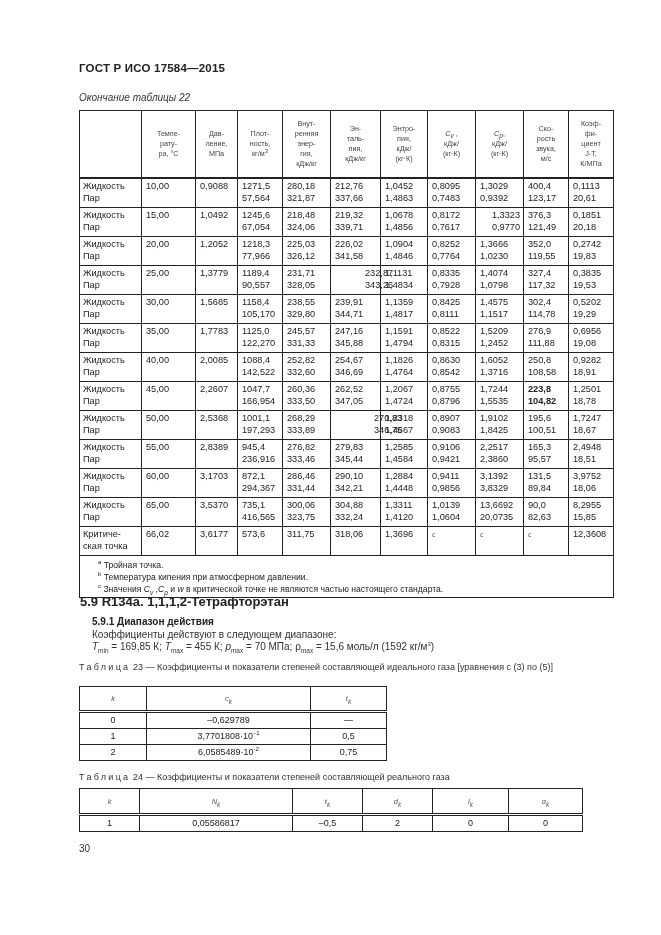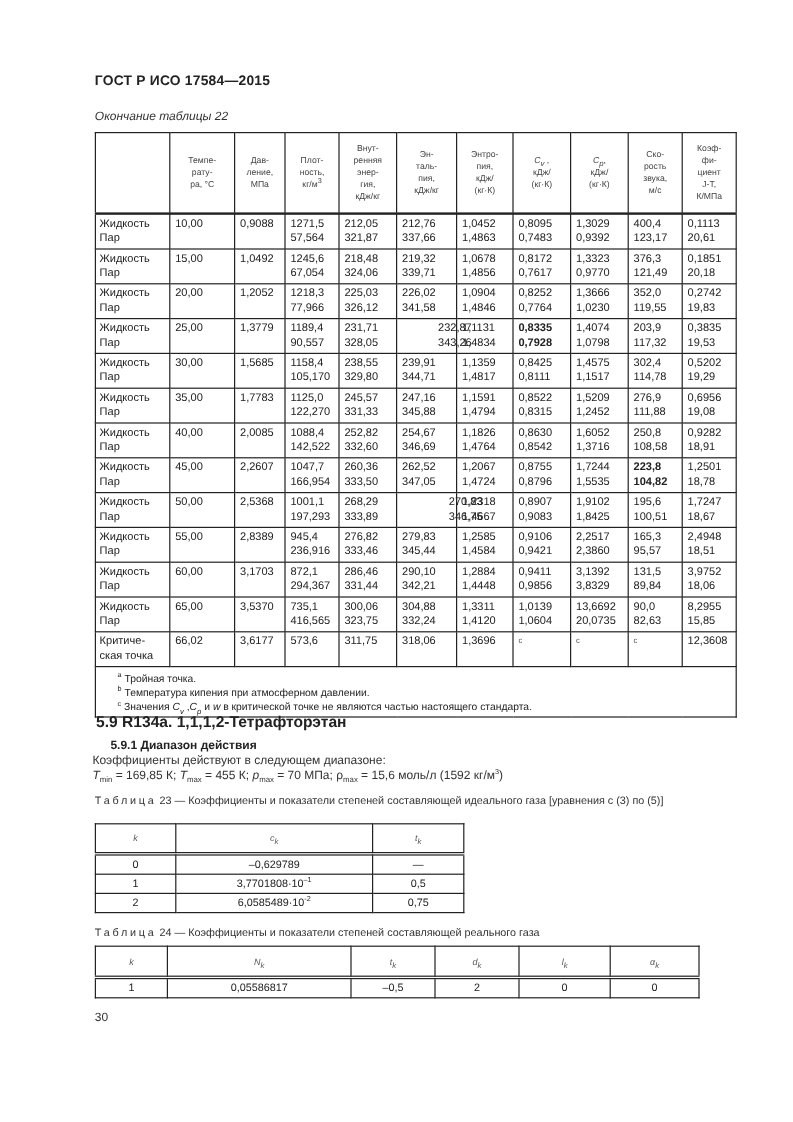--- a/index.html
+++ b/index.html
@@ -17,21 +17,21 @@
   .t22 td { line-height:11.5px; padding-top:2px; padding-bottom:2px; height:24px; }
   .t22 td.lbl { padding-left:3px; }
   .t22 td.num { padding-left:4px; }
   .t22 .foot td { font-size:8.6px; padding:3px 6px 2px 18px; line-height:12px; height:auto; vertical-align:top; }
   .sup { font-size:6px; vertical-align:super; line-height:0; }
   .sub { font-size:6.5px; vertical-align:sub; line-height:0; }
   .it { font-style:italic; }
 
   .sec-title { left:80px; top:594px; font-size:13px; font-weight:bold; }
   .sub-title { left:92px; top:616px; font-size:10px; font-weight:bold; }
-  .para { left:77px; font-size:10px; color:#333; }
+  .para { left:92px; font-size:10px; color:#333; }
   .p1 { top:629px; }
   .p2 { top:641px; }
   .tbl-caption { left:79px; font-size:9px; color:#333; }
   .cap23 { top:662px; }
   .cap24 { top:772px; }
   .spaced { letter-spacing:2.3px; }
 
   .t23 { position:absolute; left:79px; top:686px; width:307px; font-size:9px; table-layout:fixed; }
   .t23 td, .t23 th { border:1px solid #222; text-align:center; padding:0; }
   .t23 th { font-weight:normal; font-style:italic; font-size:7.5px; color:#555; height:23px; }
@@ -109,21 +109,21 @@
     </tr>
   </thead>
   <tbody id="t22-body">
       <tr>
         <td class="lbl" style="white-space: pre-line;">Жидкость
 Пар</td>
         <td class="num" style="white-space: pre-line;">10,00</td>
         <td class="num" style="white-space: pre-line;">0,9088</td>
         <td class="num" style="white-space: pre-line;">1271,5
 57,564</td>
-        <td class="num" style="white-space: pre-line;">212,05
+        <td class="num" style="white-space: pre-line;">280,18
 321,87</td>
         <td class="num" style="white-space: pre-line;">212,76
 337,66</td>
         <td class="num" style="white-space: pre-line;">1,0452
 1,4863</td>
         <td class="num" style="white-space: pre-line;">0,8095
 0,7483</td>
         <td class="num" style="white-space: pre-line;">1,3029
 0,9392</td>
         <td class="num" style="white-space: pre-line;">400,4
@@ -139,21 +139,21 @@
         <td class="num" style="white-space: pre-line;">1245,6
 67,054</td>
         <td class="num" style="white-space: pre-line;">218,48
 324,06</td>
         <td class="num" style="white-space: pre-line;">219,32
 339,71</td>
         <td class="num" style="white-space: pre-line;">1,0678
 1,4856</td>
         <td class="num" style="white-space: pre-line;">0,8172
 0,7617</td>
-        <td class="num" style="white-space: pre-line;">1,3323
+        <td class="num" style="white-space: pre-line; text-align: right;">1,3323
 0,9770</td>
         <td class="num" style="white-space: pre-line;">376,3
 121,49</td>
         <td class="num" style="white-space: pre-line; margin-left: 28px;">0,1851
 20,18</td>
       </tr>
       <tr>
         <td class="lbl" style="white-space: pre-line;">Жидкость
 Пар</td>
         <td class="num" style="white-space: pre-line; margin-left: 40px;">20,00</td>
@@ -181,25 +181,25 @@
         <td class="num" style="white-space: pre-line; margin-top: 24px;">25,00</td>
         <td class="num" style="white-space: pre-line;">1,3779</td>
         <td class="num" style="white-space: pre-line;">1189,4
 90,557</td>
         <td class="num" style="white-space: pre-line;">231,71
 328,05</td>
         <td class="num" style="white-space: pre-line; padding-left: 34px;">232,87
 343,26</td>
         <td class="num" style="white-space: pre-line;">1,1131
 1,4834</td>
-        <td class="num" style="white-space: pre-line; font-weight: bold;">0,8335
+        <td class="num" style="white-space: pre-line;">0,8335
 0,7928</td>
         <td class="num" style="white-space: pre-line;">1,4074
 1,0798</td>
-        <td class="num" style="white-space: pre-line;">203,9
+        <td class="num" style="white-space: pre-line;">327,4
 117,32</td>
         <td class="num" style="white-space: pre-line;">0,3835
 19,53</td>
       </tr>
       <tr>
         <td class="lbl" style="white-space: pre-line;">Жидкость
 Пар</td>
         <td class="num" style="white-space: pre-line;">30,00</td>
         <td class="num" style="white-space: pre-line;">1,5685</td>
         <td class="num" style="white-space: pre-line;">1158,4

